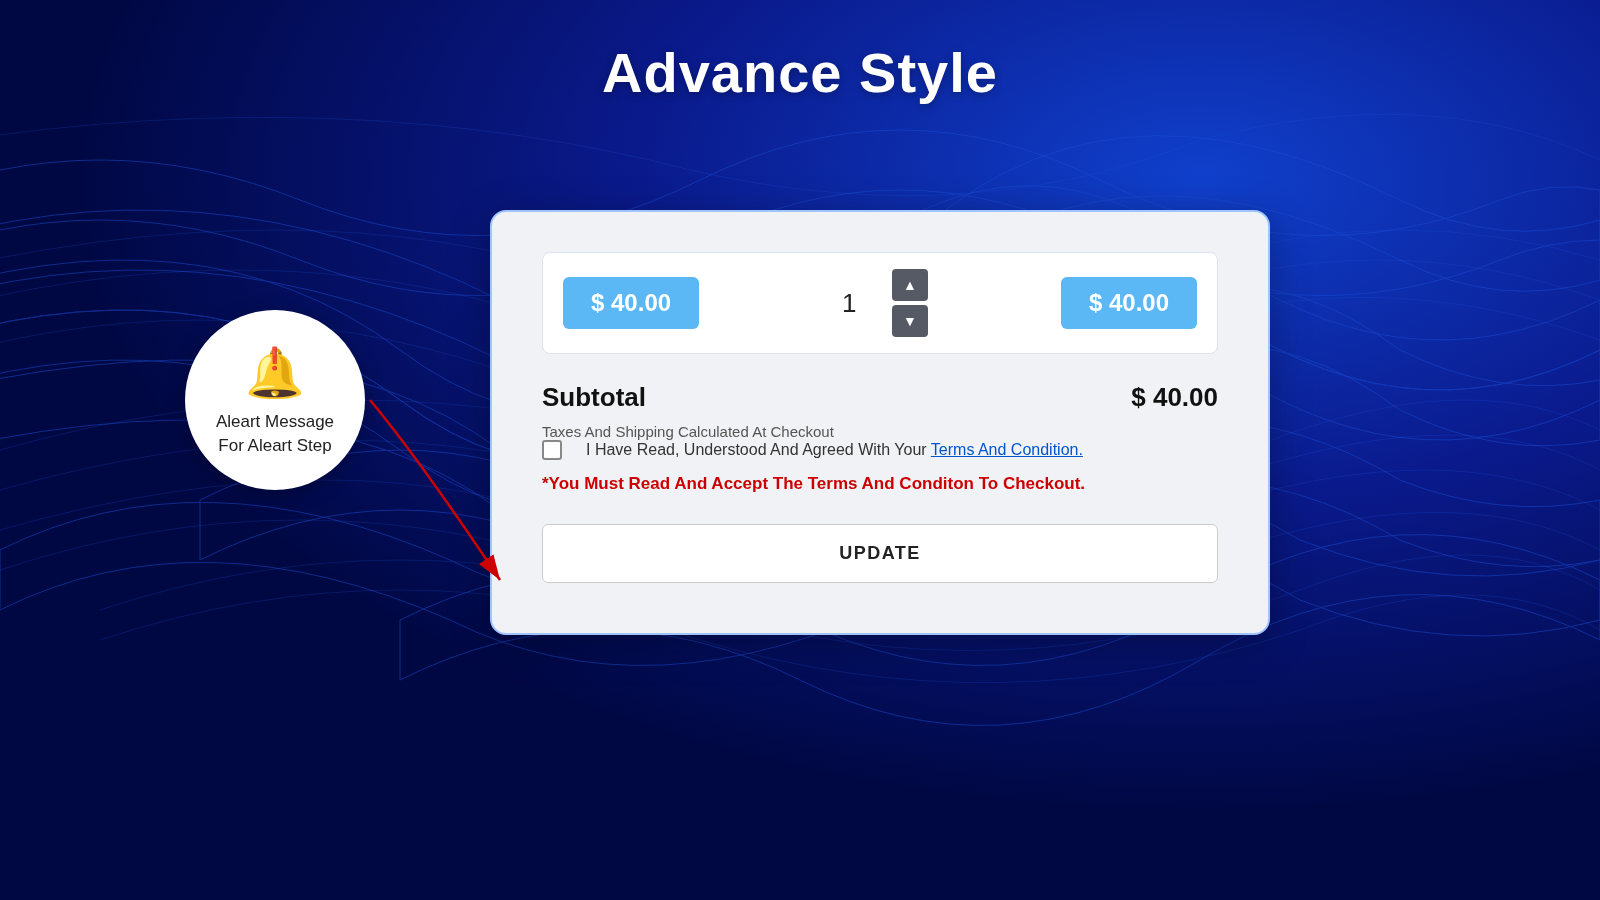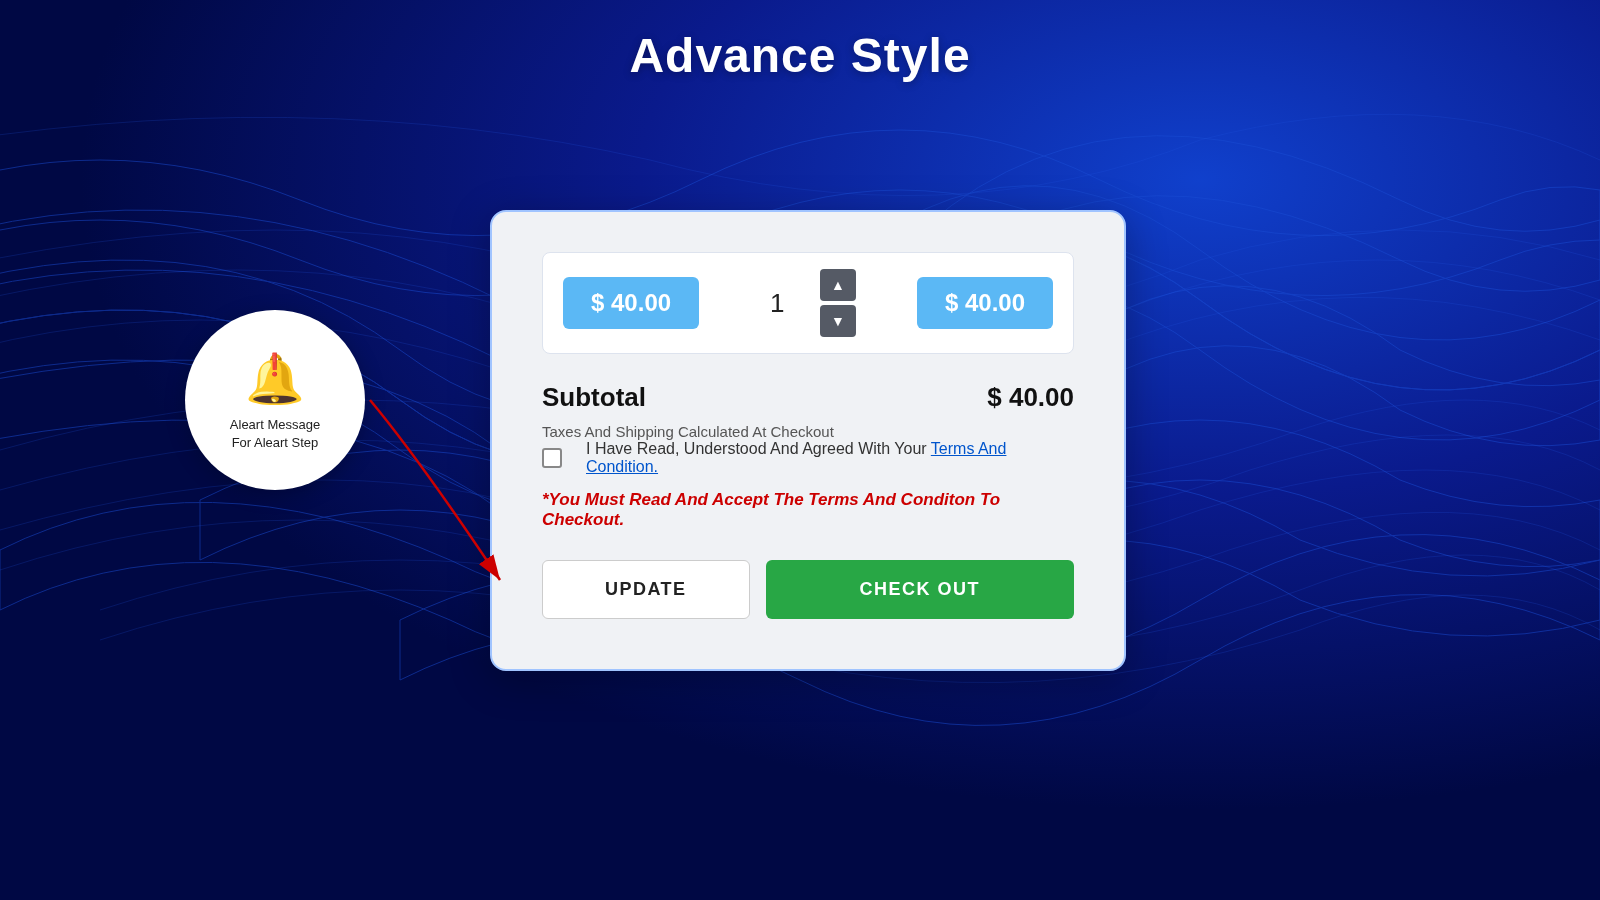--- a/index.html
+++ b/index.html
@@ -23,25 +23,25 @@
 
     .wave-svg {
       position: absolute;
       inset: 0;
       width: 100%;
       height: 100%;
     }
 
     .page-title {
       position: absolute;
-      top: 28px;
+      top: 40px;
       width: 100%;
       text-align: center;
       color: #ffffff;
-      font-size: 48px;
+      font-size: 56px;
       font-weight: 800;
       letter-spacing: 1px;
       text-shadow: 0 2px 8px rgba(0,0,0,0.3);
       z-index: 2;
     }
 
     
     .alert-bubble {
       position: absolute;
       left: 185px;
@@ -65,34 +65,34 @@
     }
 
     .bell-icon {
       font-size: 52px;
       margin-bottom: 4px;
       color: #cc0000;
       position: relative;
     }
 
     .alert-text {
-      font-size: 13px;
+      font-size: 17px;
       color: #222;
       text-align: center;
       font-weight: 500;
       line-height: 1.4;
       margin-top: 4px;
     }
 
     
     .card {
       position: absolute;
       top: 210px;
       left: 490px;
-      width: 636px;
+      width: 780px;
       background: #f0f2f5;
       border-radius: 16px;
       border: 2px solid #a0c4ff;
       padding: 40px 50px 50px 50px;
       z-index: 5;
       box-shadow: 0 8px 40px rgba(0,0,0,0.3);
     }
 
     
     .product-row {
@@ -212,21 +212,20 @@
       text-decoration: underline;
       cursor: pointer;
     }
 
     
     .alert-message {
       color: #cc0000;
       font-size: 17px;
       font-weight: 600;
       margin-bottom: 30px;
-      font-style: italic;
     }
 
     
     .buttons-row {
       display: flex;
       gap: 16px;
     }
 
     .btn-update {
       flex: 1;
@@ -345,16 +344,15 @@
     <div class="terms-checkbox"></div>
     <span class="terms-text">
       <span>I Have Read, Understood And Agreed With Your </span><a class="terms-link">Terms And Condition.</a>
     </span>
   </div>
 
   <p class="alert-message">*You Must Read And Accept The Terms And Conditon To Checkout.</p>
 
   <div class="buttons-row">
     <button class="btn-update">UPDATE</button>
-    <button class="btn-checkout">CHECK OUT</button>
   </div>
 
 </div>
 
 </body></html>

